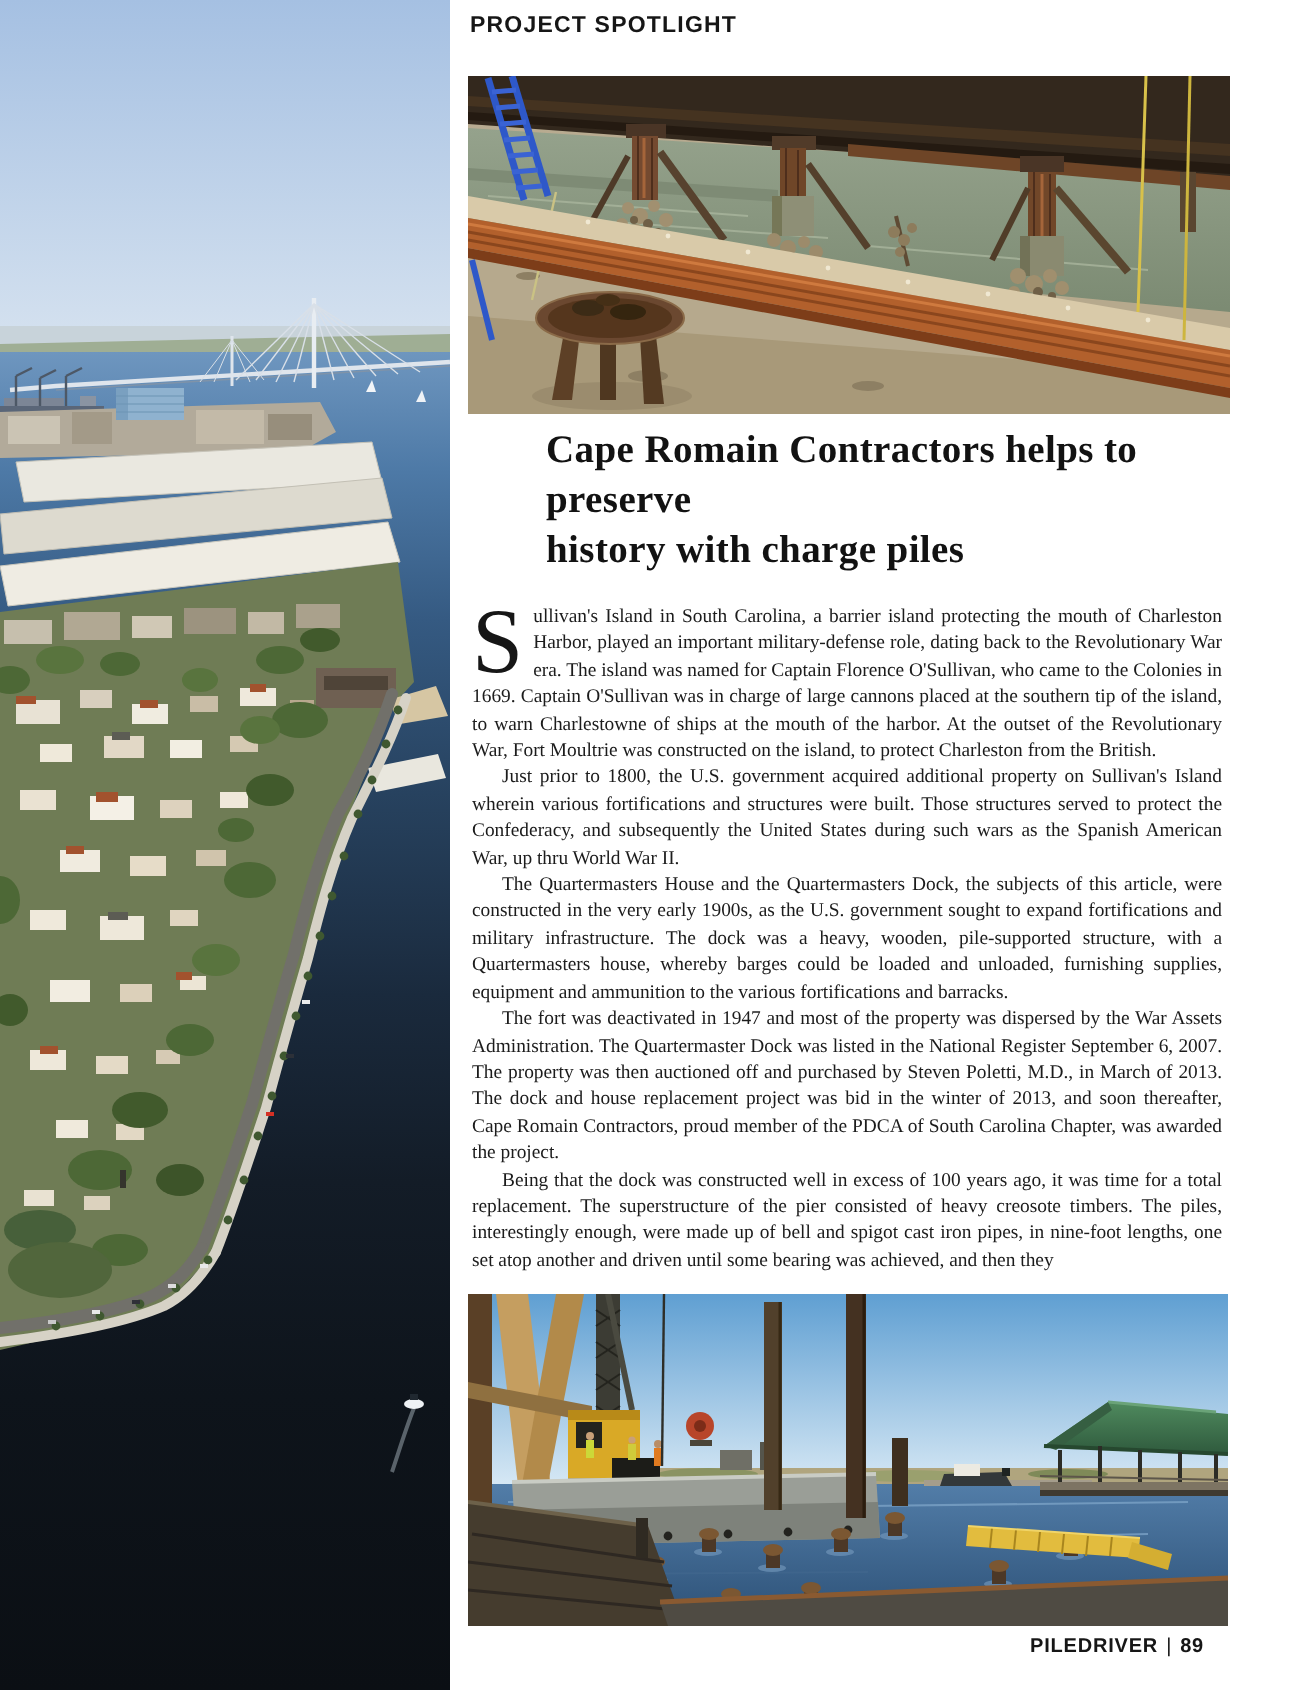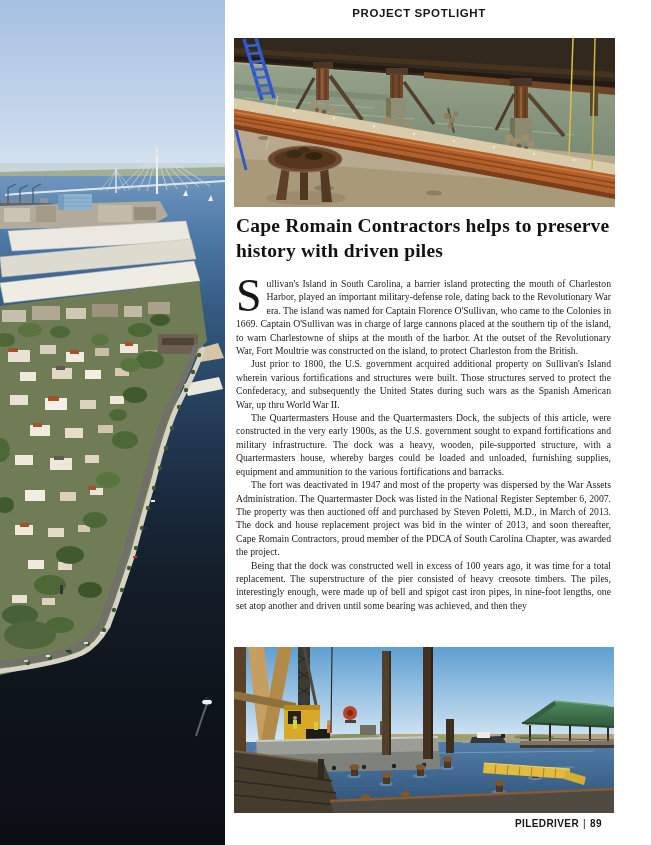--- a/index.html
+++ b/index.html
@@ -3,27 +3,27 @@
 <meta charset="utf-8">
 <style>
   html,body{margin:0;padding:0;}
   body{width:651px;height:845px;position:relative;background:#ffffff;overflow:hidden;
        font-family:"Liberation Serif", serif;color:#1f1f1f;}
   figure{margin:0;padding:0;}
   .left-photo{position:absolute;left:0;top:0;width:225px;height:845px;}
   .top-photo{position:absolute;left:234px;top:38px;width:381px;height:169px;}
   .bottom-photo{position:absolute;left:234px;top:647px;width:380px;height:166px;}
   svg{display:block;}
-  .header{position:absolute;top:7px;left:235px;width:368px;text-align:center;
+  .header{position:absolute;top:7px;left:235px;width:368px;text-align:left;
           font-family:"Liberation Sans", sans-serif;font-weight:bold;font-size:11.5px;
           letter-spacing:0.6px;color:#161616;}
   .article{position:absolute;left:236px;top:213px;width:375px;}
   .title{margin:0;font-size:19.5px;font-weight:bold;line-height:25px;color:#121212;
          letter-spacing:0.2px;}
-  .title .tline{display:block;}
+  .title .tline{display:block;margin-left:37px;}
   .byline{margin-top:5px;font-size:9.5px;font-style:italic;color:#222;}
   .body-text{margin-top:14px;font-size:9.7px;line-height:13.4px;text-align:justify;color:#1c1c1c;}
   .body-text p{margin:0;text-indent:15px;}
   .body-text p.p-first{text-indent:0;}
   .dropcap{float:left;font-size:46px;line-height:34px;padding:2px 5px 0 0;color:#161616;}
   .footer{position:absolute;top:818px;left:235px;width:367px;text-align:right;
           font-family:"Liberation Sans", sans-serif;font-weight:bold;font-size:10px;
           letter-spacing:0.4px;color:#161616;}
   .footer .divider{padding:0 4px;font-weight:normal;}
 </style>
@@ -405,21 +405,21 @@
       <g>
         <path d="M339,0 L335,118" stroke="#d8c14a" stroke-width="1.5"></path>
         <path d="M361,0 L358,132" stroke="#cdb53e" stroke-width="1.5"></path>
       </g>
     </svg>
   </figure>
 
   <article class="article">
     <h1 class="title">
       <span class="tline">Cape Romain Contractors helps to preserve</span>
-      <span class="tline">history with driven piles</span>
+      <span class="tline">history with charge piles</span>
     </h1>
     <div class="body-text">
       <p class="p-first"><span class="dropcap">S</span><span>ullivan's Island in South Carolina, a barrier island protecting the mouth of Charleston Harbor, played an important military-defense role, dating back to the Revolutionary War era. The island was named for Captain Florence O'Sullivan, who came to the Colonies in 1669. Captain O'Sullivan was in charge of large cannons placed at the southern tip of the island, to warn Charlestowne of ships at the mouth of the harbor. At the outset of the Revolutionary War, Fort Moultrie was constructed on the island, to protect Charleston from the British.</span></p>
       <p>Just prior to 1800, the U.S. government acquired additional property on Sullivan's Island wherein various fortifications and structures were built. Those structures served to protect the Confederacy, and subsequently the United States during such wars as the Spanish American War, up thru World War II.</p>
       <p>The Quartermasters House and the Quartermasters Dock, the subjects of this article, were constructed in the very early 1900s, as the U.S. government sought to expand fortifications and military infrastructure. The dock was a heavy, wooden, pile-supported structure, with a Quartermasters house, whereby barges could be loaded and unloaded, furnishing supplies, equipment and ammunition to the various fortifications and barracks.</p>
       <p>The fort was deactivated in 1947 and most of the property was dispersed by the War Assets Administration. The Quartermaster Dock was listed in the National Register September 6, 2007. The property was then auctioned off and purchased by Steven Poletti, M.D., in March of 2013. The dock and house replacement project was bid in the winter of 2013, and soon thereafter, Cape Romain Contractors, proud member of the PDCA of South Carolina Chapter, was awarded the project.</p>
       <p>Being that the dock was constructed well in excess of 100 years ago, it was time for a total replacement. The superstructure of the pier consisted of heavy creosote timbers. The piles, interestingly enough, were made up of bell and spigot cast iron pipes, in nine-foot lengths, one set atop another and driven until some bearing was achieved, and then they</p>
     </div>
   </article>
 

